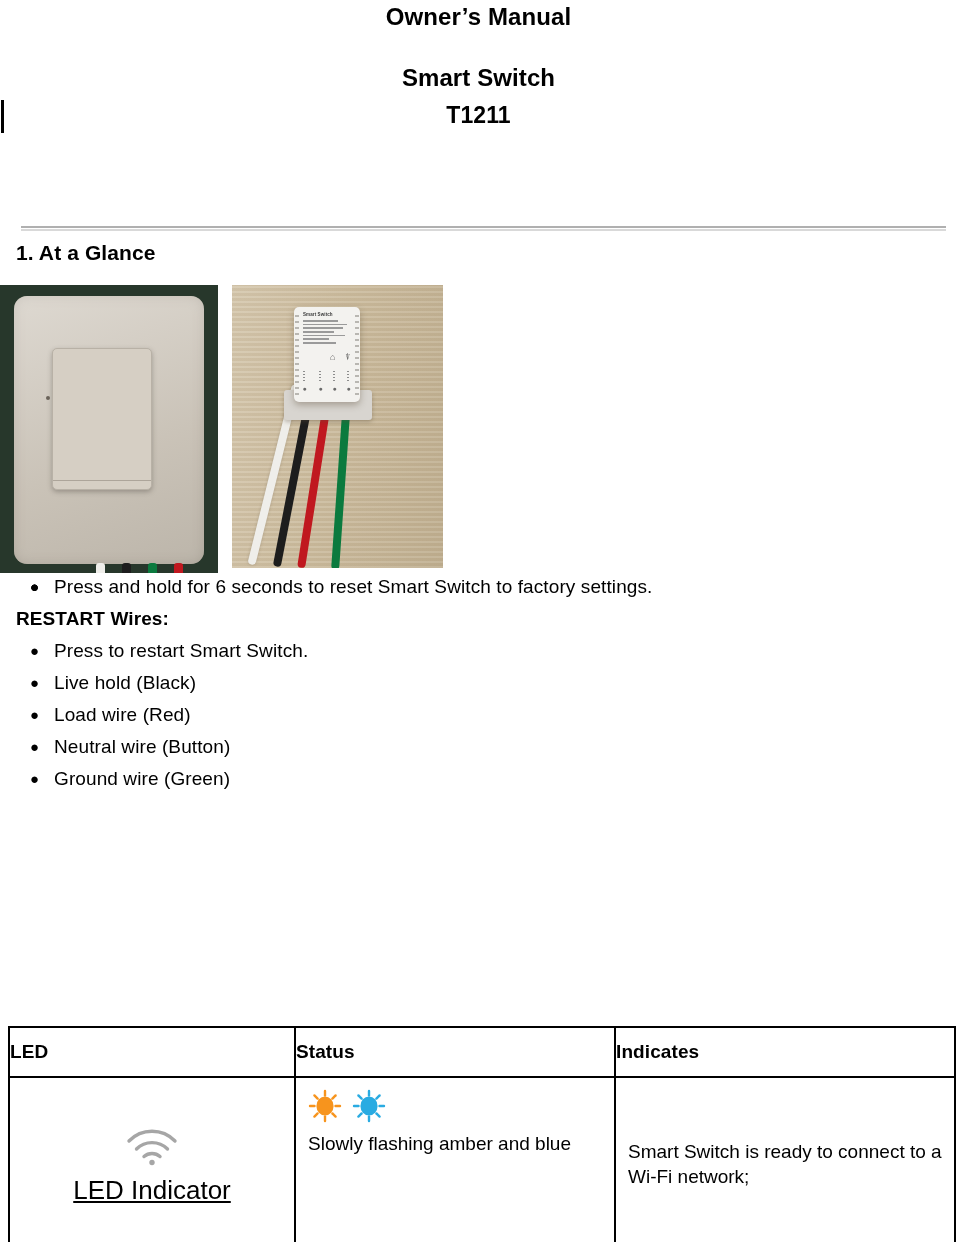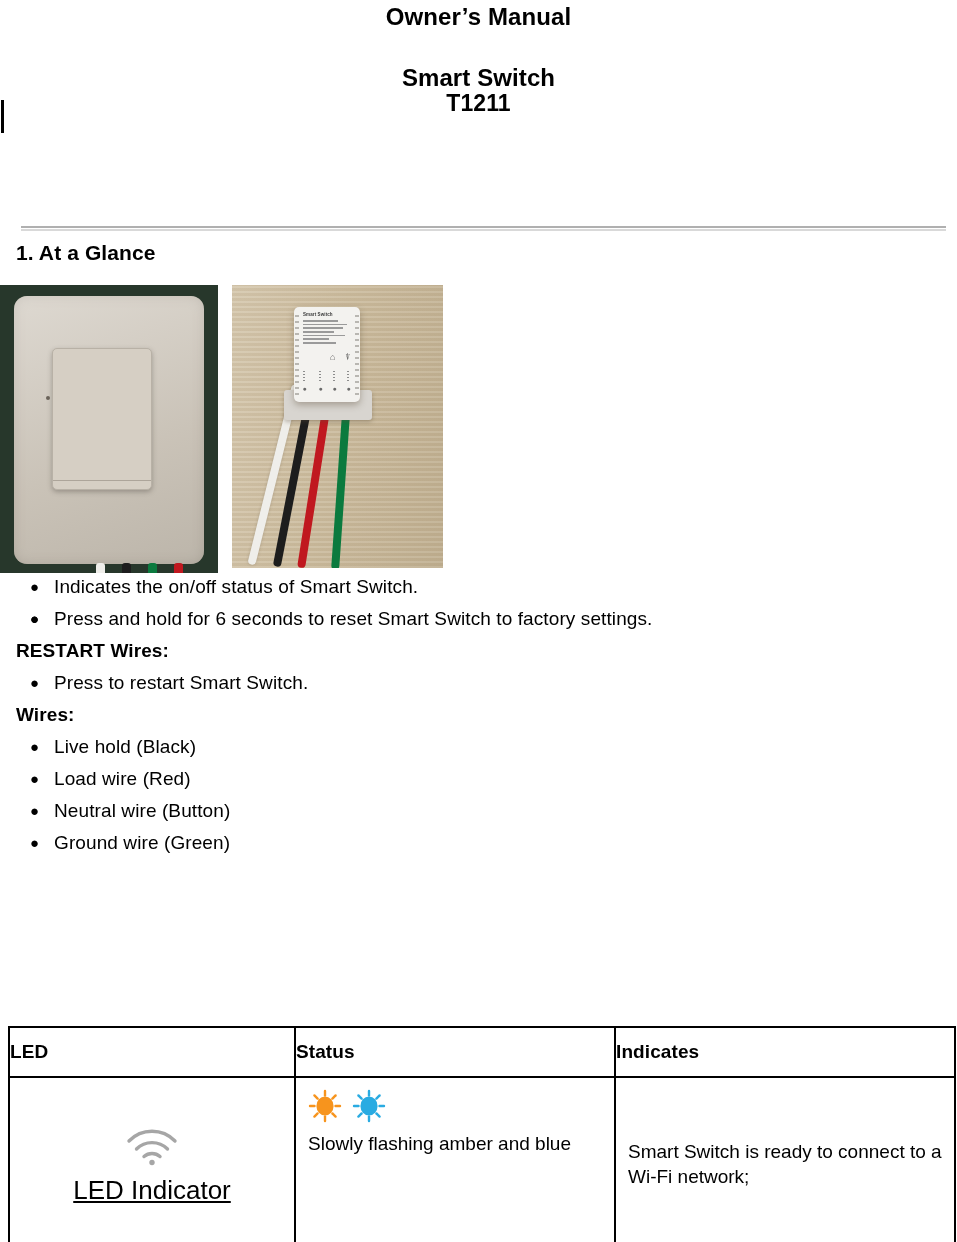--- a/index.html
+++ b/index.html
@@ -46,21 +46,21 @@
     width: 957px;
     text-align: center;
     font-size: 24px;
     font-weight: bold;
     line-height: 31px;
     letter-spacing: 0.1px;
   }
   .model-title {
     position: absolute;
     left: 0;
-    top: 88px;
+    top: 100px;
     width: 957px;
     text-align: center;
     font-size: 23px;
     font-weight: bold;
     line-height: 31px;
     letter-spacing: 0.1px;
   }
 
   
   .hrule {
@@ -480,38 +480,36 @@
       </div>
     </div>
   </div>
 
 </div>
 
 <div class="features">
 
   <div class="feat-item">
     <span class="bullet">●</span>
-    <span>Indicates the on/off status of Smart Switch.</span>
   </div>
   <div class="feat-item">
     <span class="bullet">●</span>
   </div>
 
   <div class="feat-item">
     <span class="bullet">●</span>
     <span>Press and hold for 6 seconds to reset Smart Switch to factory settings.</span>
   </div>
 
   <div class="feat-head">RESTART Wires:</div>
   <div class="feat-item">
     <span class="bullet">●</span>
     <span>Press to restart Smart Switch.</span>
   </div>
 
-  <div class="feat-head">Wires:</div>
   <div class="feat-item">
     <span class="bullet">●</span>
     <span>Live hold (Black)</span>
   </div>
   <div class="feat-item">
     <span class="bullet">●</span>
     <span>Load wire (Red)</span>
   </div>
   <div class="feat-item">
     <span class="bullet">●</span>

